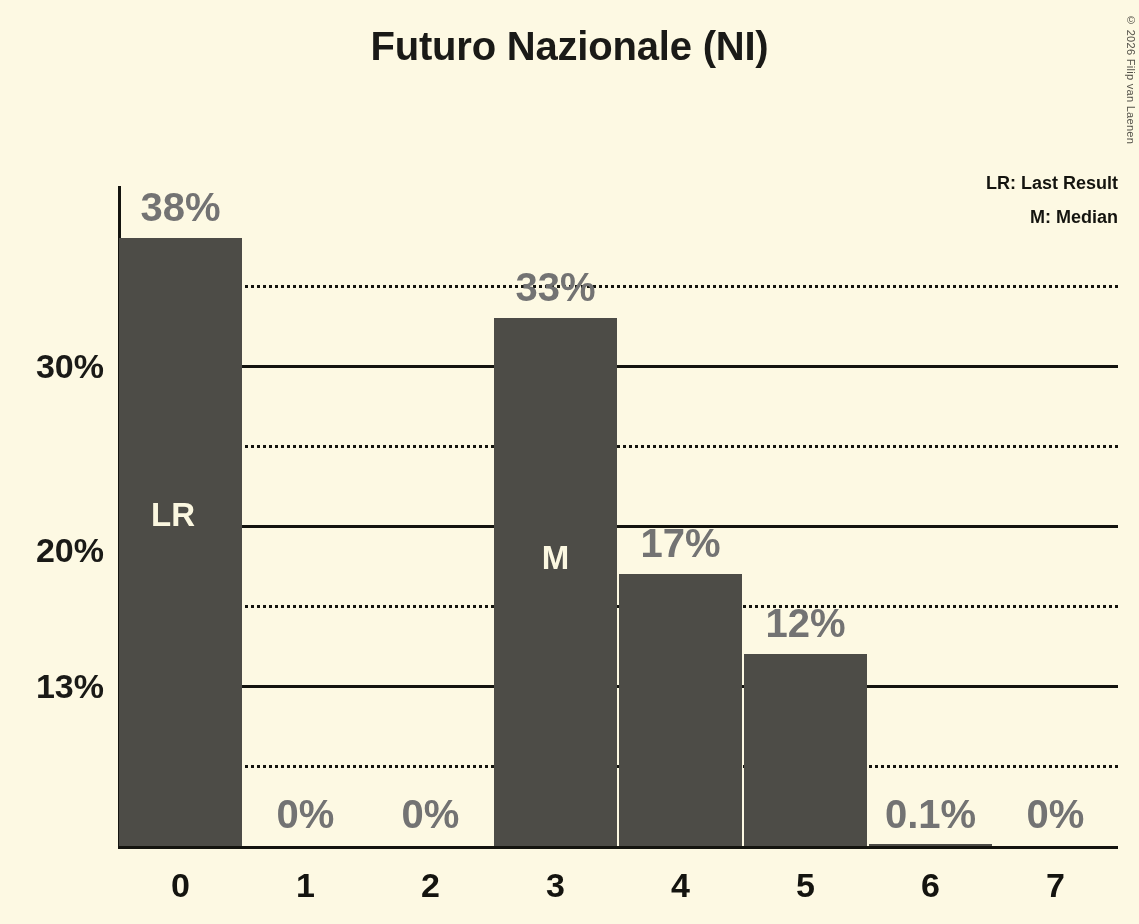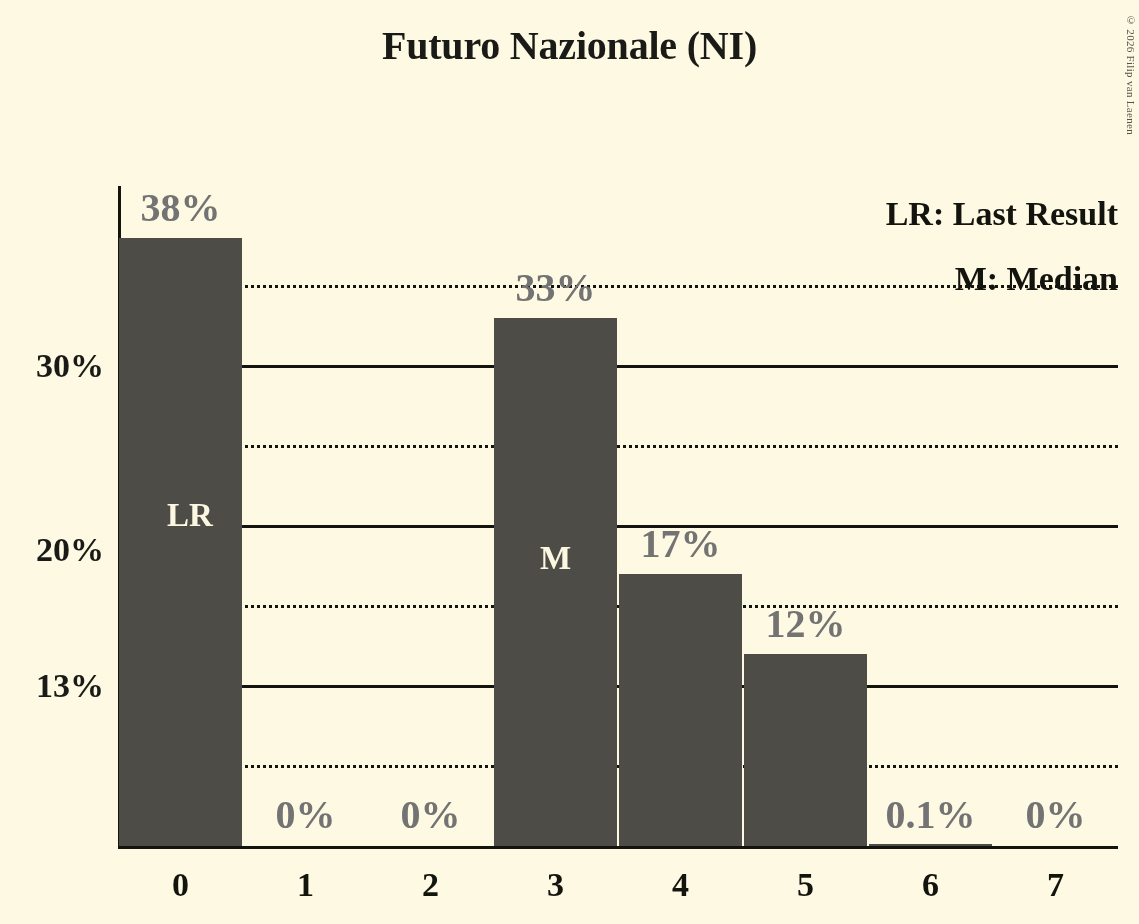--- a/index.html
+++ b/index.html
@@ -15,21 +15,20 @@
     color: #1a1a17;
     overflow: hidden;
     position: relative;
   }
 
   #root {
     position: relative;
     width: 1139px;
     height: 924px;
     background: #fdf9e3;
-    font-family: Liberation Serif, serif;
   }
 
   
   .titles {
     position: absolute;
     left: 0;
     top: 0;
     width: 1139px;
     text-align: center;
   }
@@ -147,23 +146,23 @@
     font-weight: bold;
     transform: translateX(-50%);
     white-space: nowrap;
     color: #14140f;
   }
 
   
   .legend {
     position: absolute;
     right: 21px;
-    top: 182px;
+    top: 166px;
     text-align: right;
-    font-size: 34px;
+    font-size: 18px;
     font-weight: bold;
     line-height: 1.9;
     color: #14140f;
   }
   .legend-row { white-space: nowrap; }
 </style>
 </head>
 <body>
 
 <div id="root">
@@ -187,21 +186,21 @@
       <div class="gridline dotted" style="top: 445px;"></div>
       <div class="gridline dotted" style="top: 285px;"></div>
       <div class="gridline solid" style="top: 685px;"></div>
       <div class="ytick-label" style="top: 686px;">13%</div>
       <div class="gridline solid" style="top: 525px;"></div>
       <div class="ytick-label" style="top: 550px;">20%</div>
       <div class="gridline solid" style="top: 365px;"></div>
       <div class="ytick-label" style="top: 366px;">30%</div>
       <div class="bar" style="left: 119px; width: 123px; top: 238px; height: 608px;"></div>
       <div class="bar-value-label" style="left: 180.5px; top: 207px;">38%</div>
-      <div class="bar-inner-label" style="left: 190px; top: 514.64px;">LR</div>
+      <div class="bar-inner-label" style="left: 173px; top: 514.64px;">LR</div>
       <div class="xtick-label" style="left: 180.5px;">0</div>
       <div class="bar-value-label" style="left: 305.5px; top: 814px;">0%</div>
       <div class="xtick-label" style="left: 305.5px;">1</div>
       <div class="bar-value-label" style="left: 430.5px; top: 814px;">0%</div>
       <div class="xtick-label" style="left: 430.5px;">2</div>
       <div class="bar" style="left: 494px; width: 123px; top: 318px; height: 528px;"></div>
       <div class="bar-value-label" style="left: 555.5px; top: 287px;">33%</div>
       <div class="bar-inner-label" style="left: 555.5px; top: 558.24px;">M</div>
       <div class="xtick-label" style="left: 555.5px;">3</div>
       <div class="bar" style="left: 619px; width: 123px; top: 574px; height: 272px;"></div>

